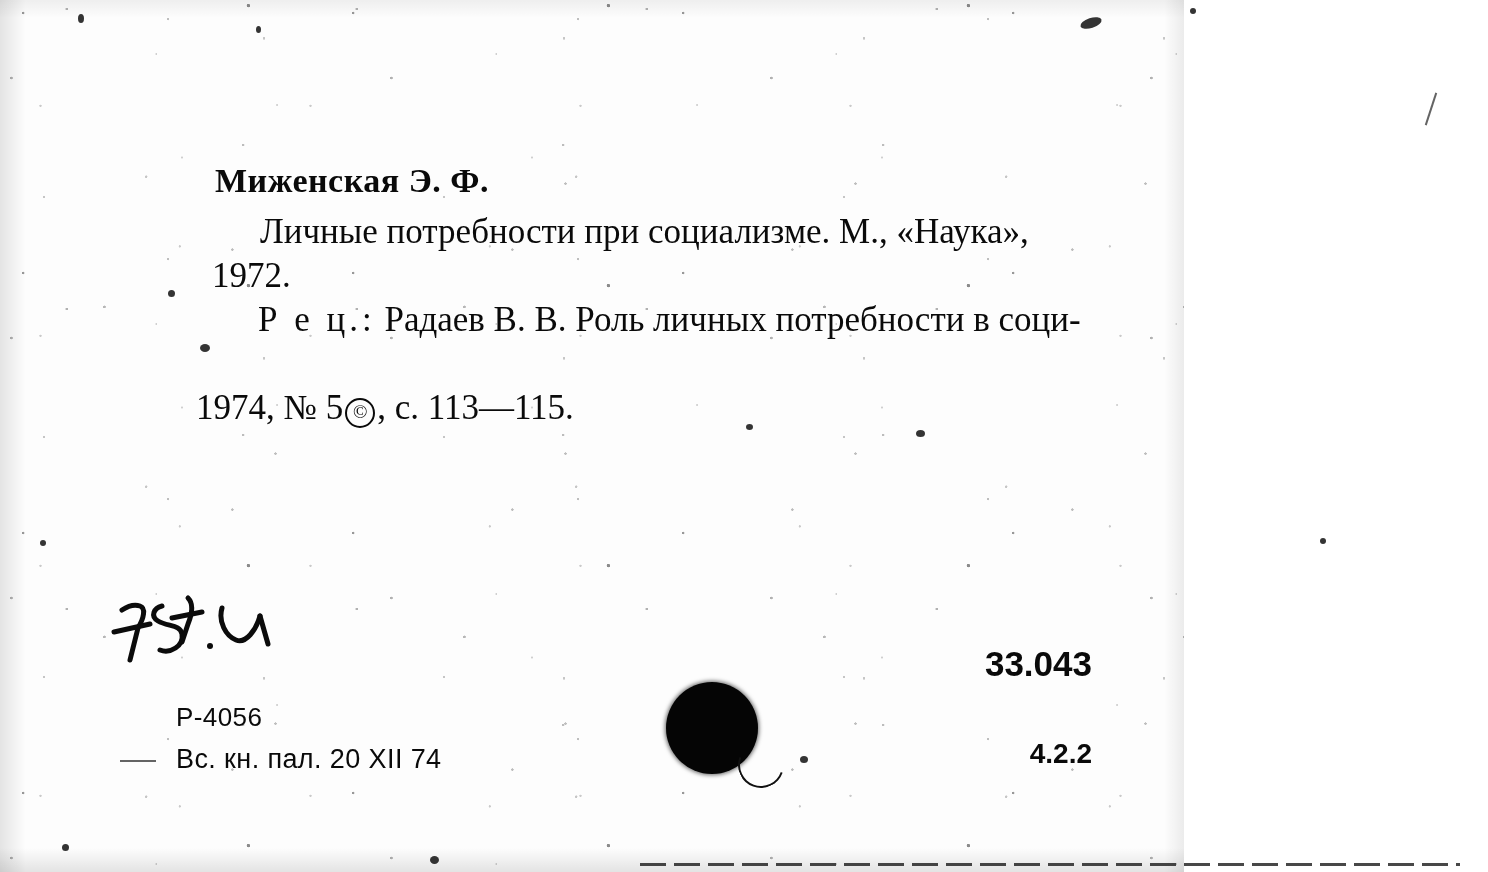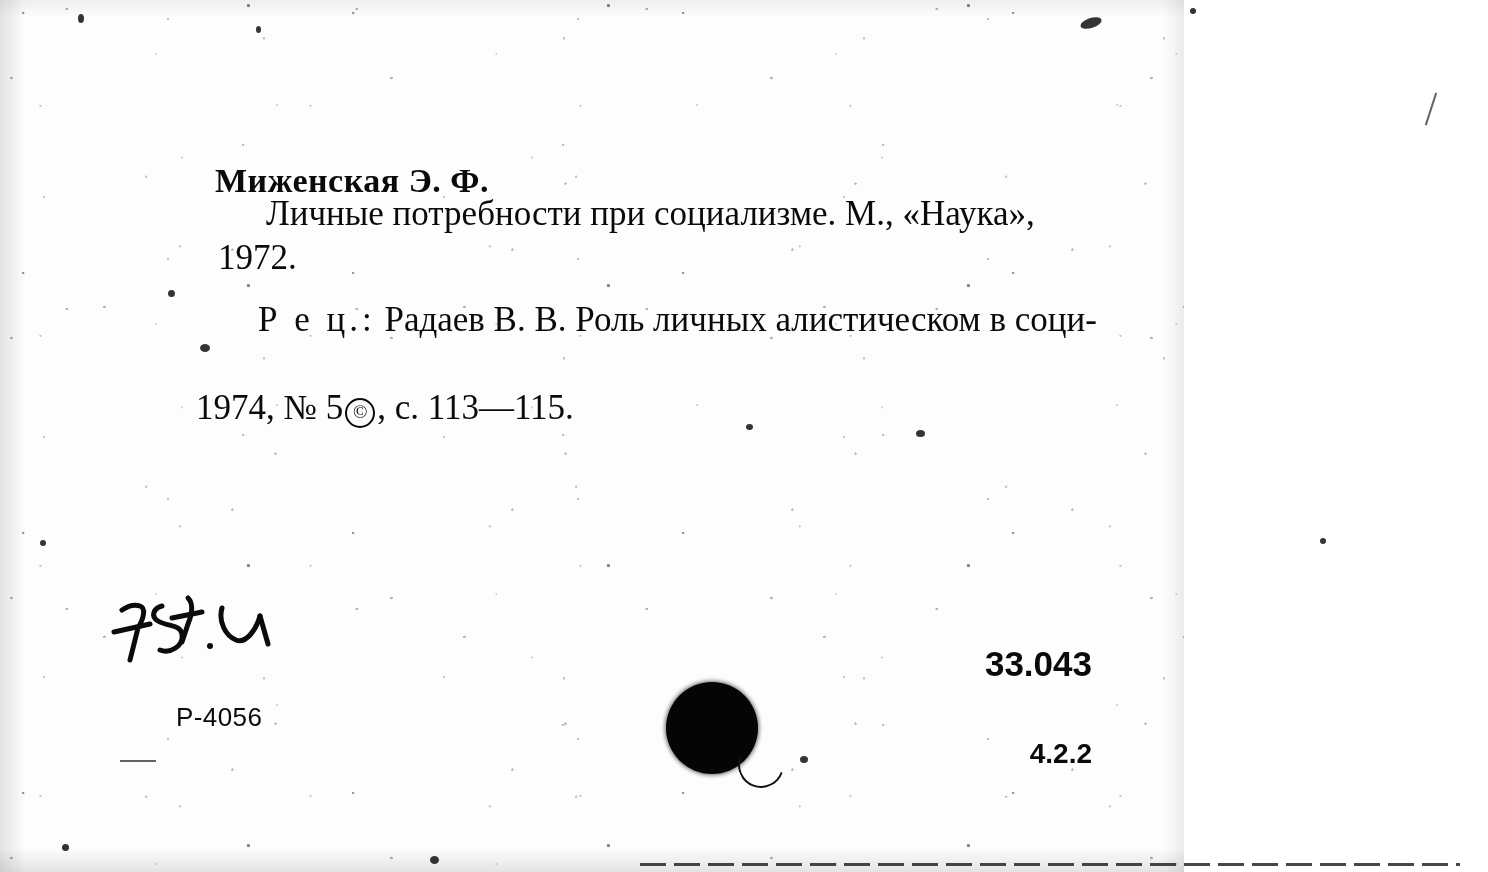--- a/index.html
+++ b/index.html
@@ -66,25 +66,24 @@
   #author-line {
     left: 215px;
     top: 162px;
     font-weight: bold;
     font-size: 34px;
     letter-spacing: 0.5px;
   }
 
   #title-block {
     left: 212px;
-    top: 192px;
+    top: 210px;
     width: 1180px;
     font-size: 35px;
     line-height: 44px;
-    margin-left: 6px;
   }
   #title-block .indent { padding-left: 48px; display: inline; }
 
   #review-block {
     left: 196px;
     top: 298px;
     width: 1220px;
     font-size: 35px;
     line-height: 44px;
   }
@@ -214,40 +213,41 @@
 
   <div class="text-block" id="author-line">Миженская Э. Ф.</div>
 
   <div class="text-block" id="title-block">
     <span class="indent">Личные потребности при социализме.  М.,  «Наука»,</span><br>
     <span>1972.</span>
   </div>
 
   <div class="text-block" id="review-block">
     <span class="indent spaced">Р е ц.:</span>
-    <span>Радаев В. В. Роль личных алистическом в соци-</span><br>
+    <span>Радаев В. В. Роль личных потребности в соци-</span><br>
     <br>
     <span>1974, № 5</span><span class="copyright-mark">©</span><span>, с. 113—115.</span>
   </div>
 
   <svg id="signature" viewBox="0 0 190 90" aria-hidden="true">
     <g fill="none" stroke="#0b0b0b" stroke-width="5" stroke-linecap="round" stroke-linejoin="round">
       <path d="M12 22 C18 18, 24 16, 30 18 C36 20, 34 30, 28 40 L20 72"></path>
       <path d="M4 44 L40 36"></path>
       <path d="M52 18 C44 20, 40 28, 48 33 C58 39, 70 36, 72 46 C74 58, 60 66, 50 62"></path>
       <path d="M78 10 C84 16, 82 26, 78 36 L72 54"></path>
       <path d="M62 30 L92 24"></path>
       <path d="M112 20 C108 34, 116 48, 126 52 C136 56, 146 42, 150 28"></path>
       <path d="M150 28 L158 56"></path>
     </g>
     <circle cx="100" cy="58" r="3" fill="#0b0b0b"></circle>
   </svg>
 
   <div class="text-block" id="ref-number">Р-4056</div>
 
+  <div class="text-block" id="chamber-line">Вс. кн. пал. 20 XII 74</div>
 
   <div class="text-block" id="udk-code">33.043</div>
 
   <div class="text-block" id="class-code">4.2.2</div>
 
   <div id="ink-blot"></div>
   <div id="ink-blot-tail"></div>
 
   <div id="bottom-rule"></div>
 </div>

